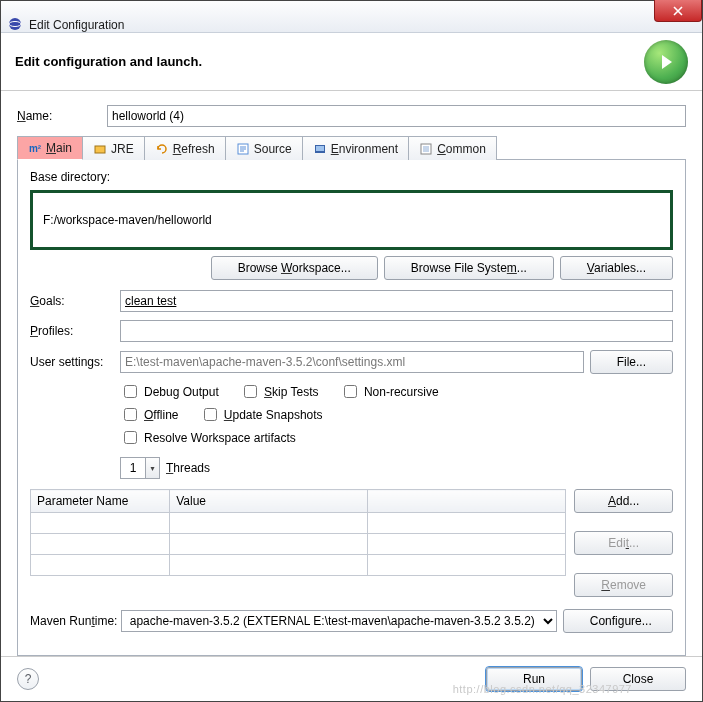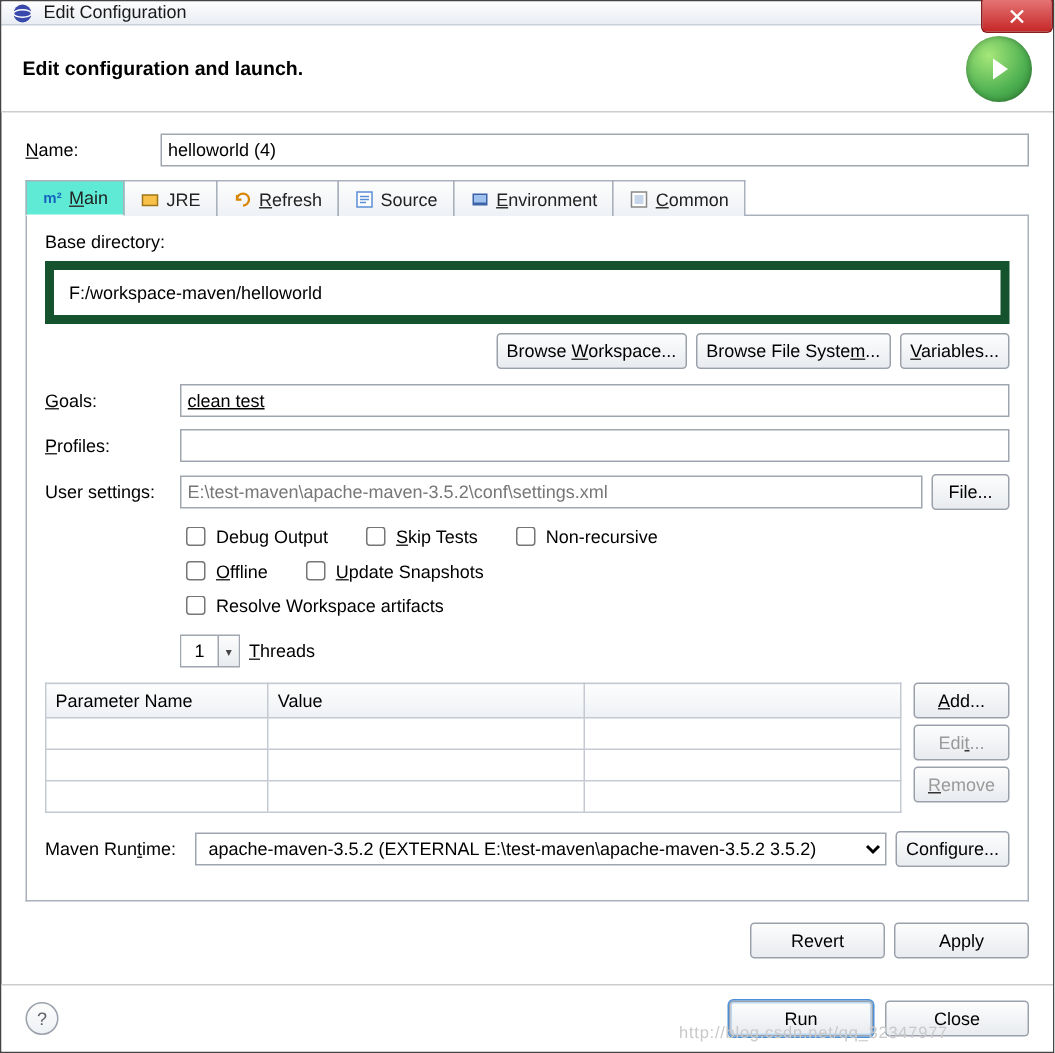--- a/index.html
+++ b/index.html
@@ -1,52 +1,52 @@
 <!DOCTYPE html>
 <html><head>
 <meta charset="utf-8">
 <style>
 * { box-sizing: border-box; font-family: "Segoe UI", Tahoma, sans-serif; font-size: 12px; }
 body { margin: 0; background: #fff; }
 .window { width: 703px; height: 702px; border: 1px solid #444; background: #fff; position: relative; }
-.titlebar { height: 16px; background: linear-gradient(#fdfdfe,#e9edf3); border-bottom: 1px solid #c9d0da; display: flex; align-items: flex-start; padding: 0 6px; position: relative; }
+.titlebar { height: 32px; background: linear-gradient(#fdfdfe,#e9edf3); border-bottom: 1px solid #c9d0da; display: flex; align-items: flex-end; padding: 0 6px; position: relative; }
 .titlebar .ico { width: 16px; height: 16px; margin-right: 6px; display: inline-flex; align-items: center; justify-content: center; }
 .titlebar .txt { color: #1a1a1a; }
 .closebtn { position: absolute; right: 0; top: -1px; width: 48px; height: 22px; background: linear-gradient(#e57373,#c62828); border: 1px solid #8b1a1a; border-top: none; border-radius: 0 0 4px 4px; color: #fff; display: flex; align-items: center; justify-content: center; font-size: 13px; }
 .banner { height: 58px; border-bottom: 1px solid #ccc; display: flex; align-items: center; padding: 0 14px; justify-content: space-between; background: #fff; }
 .banner b { font-size: 13px; }
 .runicon { width: 44px; height: 44px; border-radius: 50%; background: radial-gradient(circle at 35% 30%, #a6e77a, #4caf50 60%, #2e7d32); display: flex; align-items: center; justify-content: center; box-shadow: inset 0 0 4px rgba(0,0,0,.3); }
 .runicon svg { fill: #fff; }
 .content { padding: 14px 16px; }
 .row { display: flex; align-items: center; margin-bottom: 8px; }
 .lbl { width: 90px; }
 .und { text-decoration: underline; text-decoration-color: #333; } 
 input[type=text], select {
   height: 22px; border: 1px solid #a0a6af; padding: 2px 4px; background: #fff;
 }
 .textfield { flex: 1; }
 .tabs { display: flex; border-bottom: 1px solid #a9b1bc; margin-top: 4px; }
 .tab { display: flex; align-items: center; gap: 4px; height: 24px; padding: 0 10px; border: 1px solid #a9b1bc; border-bottom: none; background: linear-gradient(#fdfdfd,#eef1f5); margin-right: -1px; cursor: pointer; color: #222; position: relative; top: 1px; }
-.tab.active { background: #5eead4; z-index: 2; border-bottom: 1px solid #fff; }
+.tab.active { background: #fca5a5; z-index: 2; border-bottom: 1px solid #fff; }
 .tab .ti { width: 14px; height: 14px; display: inline-flex; align-items: center; justify-content: center; }
 .tabpanel { border: 1px solid #a9b1bc; border-top: none; padding: 10px 12px 14px; background: #fff; }
-.group { border: 6px solid #14532d; padding: 4px 6px; background: #fff; }
+.group { border: 3px solid #14532d; padding: 16px 6px; background: #fff; }
 .btns-right { display: flex; justify-content: flex-end; gap: 6px; margin-top: 6px; }
-button.win { height: 24px; min-width: 72px; padding: 0 6px; background: linear-gradient(#fdfdfd,#e8ebef); border: 1px solid #9aa1ab; border-radius: 3px; cursor: pointer; }
+button.win { height: 24px; min-width: 72px; padding: 0 26px; background: linear-gradient(#fdfdfd,#e8ebef); border: 1px solid #9aa1ab; border-radius: 3px; cursor: pointer; }
 button.win:disabled { color: #9a9a9a; cursor: default; }
 button.default { outline: 1px solid #4a90d9; box-shadow: 0 0 0 1px #bcd7f2 inset; margin-left: 16px; }
 .chk { display: inline-flex; align-items: center; gap: 4px; margin-right: 18px; margin-bottom: 4px; }
 .chk input { width: 13px; height: 13px; }
 .spin { display: inline-flex; align-items: center; border: 1px solid #a0a6af; height: 22px; }
 .spin input { width: 24px; border: none; text-align: center; height: 20px; }
 .spin .arr { width: 14px; height: 20px; border-left: 1px solid #a0a6af; display: flex; align-items: center; justify-content: center; font-size: 8px; color: #444; background: linear-gradient(#fdfdfd,#e8ebef); }
 table.params { width: 100%; border-collapse: collapse; }
 table.params th, table.params td { border: 1px solid #c4c9d2; text-align: left; font-weight: normal; padding: 4px 6px; background: #fff; height: 21px; }
 table.params th { background: linear-gradient(#fdfdfd,#eef1f5); }
-.sidebtns { display: flex; flex-direction: column; gap: 4px; margin-left: 8px; }
+.sidebtns { display: flex; flex-direction: column; gap: 18px; margin-left: 8px; }
 .footer { position: absolute; left: 0; right: 0; bottom: 0; border-top: 1px solid #ccc; padding: 10px 16px; display: flex; align-items: center; justify-content: space-between; background: #fff; }
 .help-icon { width: 22px; height: 22px; border: 1px solid #9aa1ab; border-radius: 50%; display: flex; align-items: center; justify-content: center; color: #5b5f66; background: linear-gradient(#fdfdfd,#eef1f5); }
 .watermark { position: absolute; right: 70px; bottom: 6px; color: #c9c9c9; font-size: 11px; font-family: Arial; letter-spacing: .5px; pointer-events: none; }
 .selhl { background: #e8f0fb; text-decoration: underline; }
 .icon-m2 { font-size: 10px; color: #1565c0; font-weight: bold; }
 </style>
 </head>
 <body>
 
 <div class="window">

